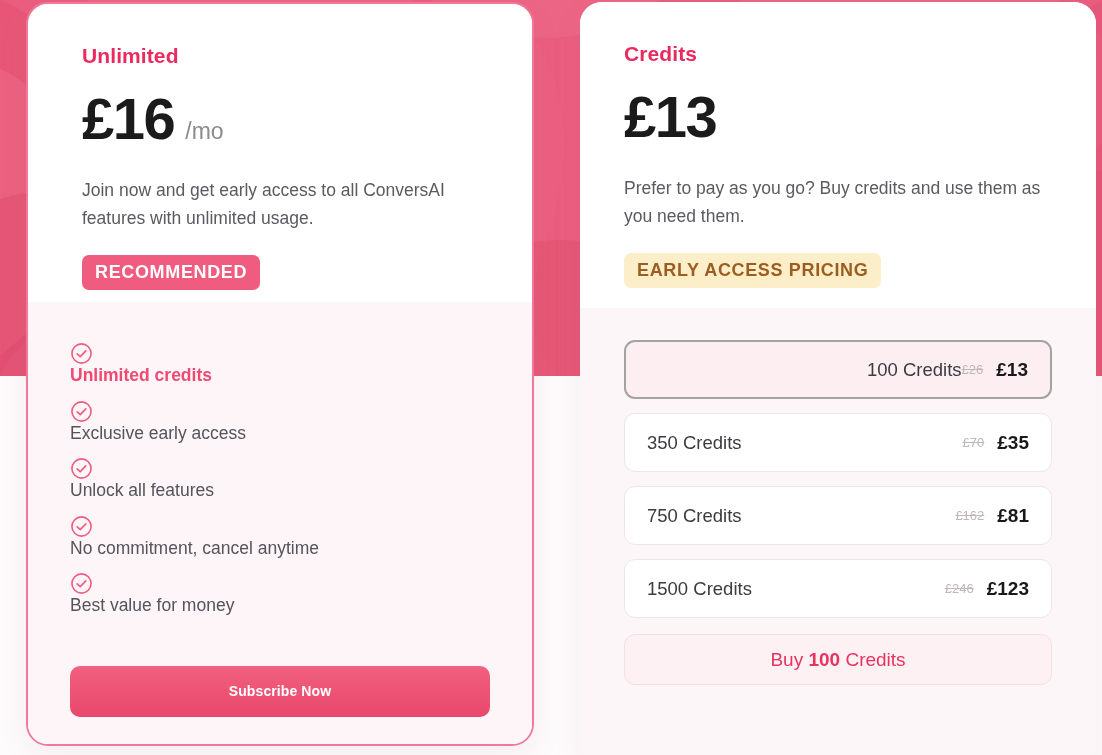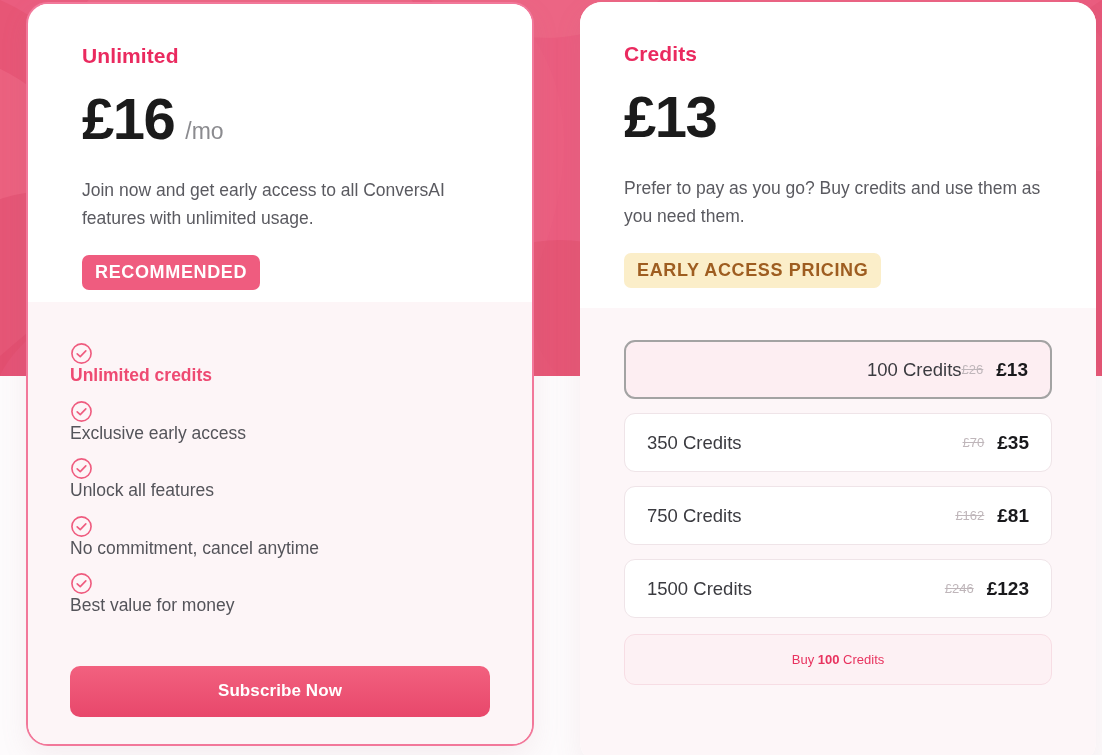--- a/index.html
+++ b/index.html
@@ -152,21 +152,21 @@
   .btn-subscribe {
     display: block;
     width: 100%;
     margin-top: 36px;
     height: 51px;
     border: none;
     border-radius: 10px;
     background: linear-gradient(180deg, #f2617f 0%, #e8476b 100%);
     color: #ffffff;
     font-family: "Liberation Sans", sans-serif;
-    font-size: 17px;
+    font-size: 14px;
     font-weight: bold;
     cursor: pointer;
     letter-spacing: 0.1px;
   }
 
   
   .credits-top {
     padding: 40px 44px 0 44px;
     background: #ffffff;
   }
@@ -217,21 +217,21 @@
   .btn-buy {
     display: block;
     width: 100%;
     height: 51px;
     margin-top: 16px;
     border: 1px solid #f7dde4;
     border-radius: 11px;
     background: #fdf1f4;
     color: #e8335f;
     font-family: "Liberation Sans", sans-serif;
-    font-size: 13px;
+    font-size: 19px;
     cursor: pointer;
   }
   .btn-buy b { font-weight: bold; }
 </style>
 </head>
 <body>
 
 <div id="stage">
 
   <div class="bg-band">

